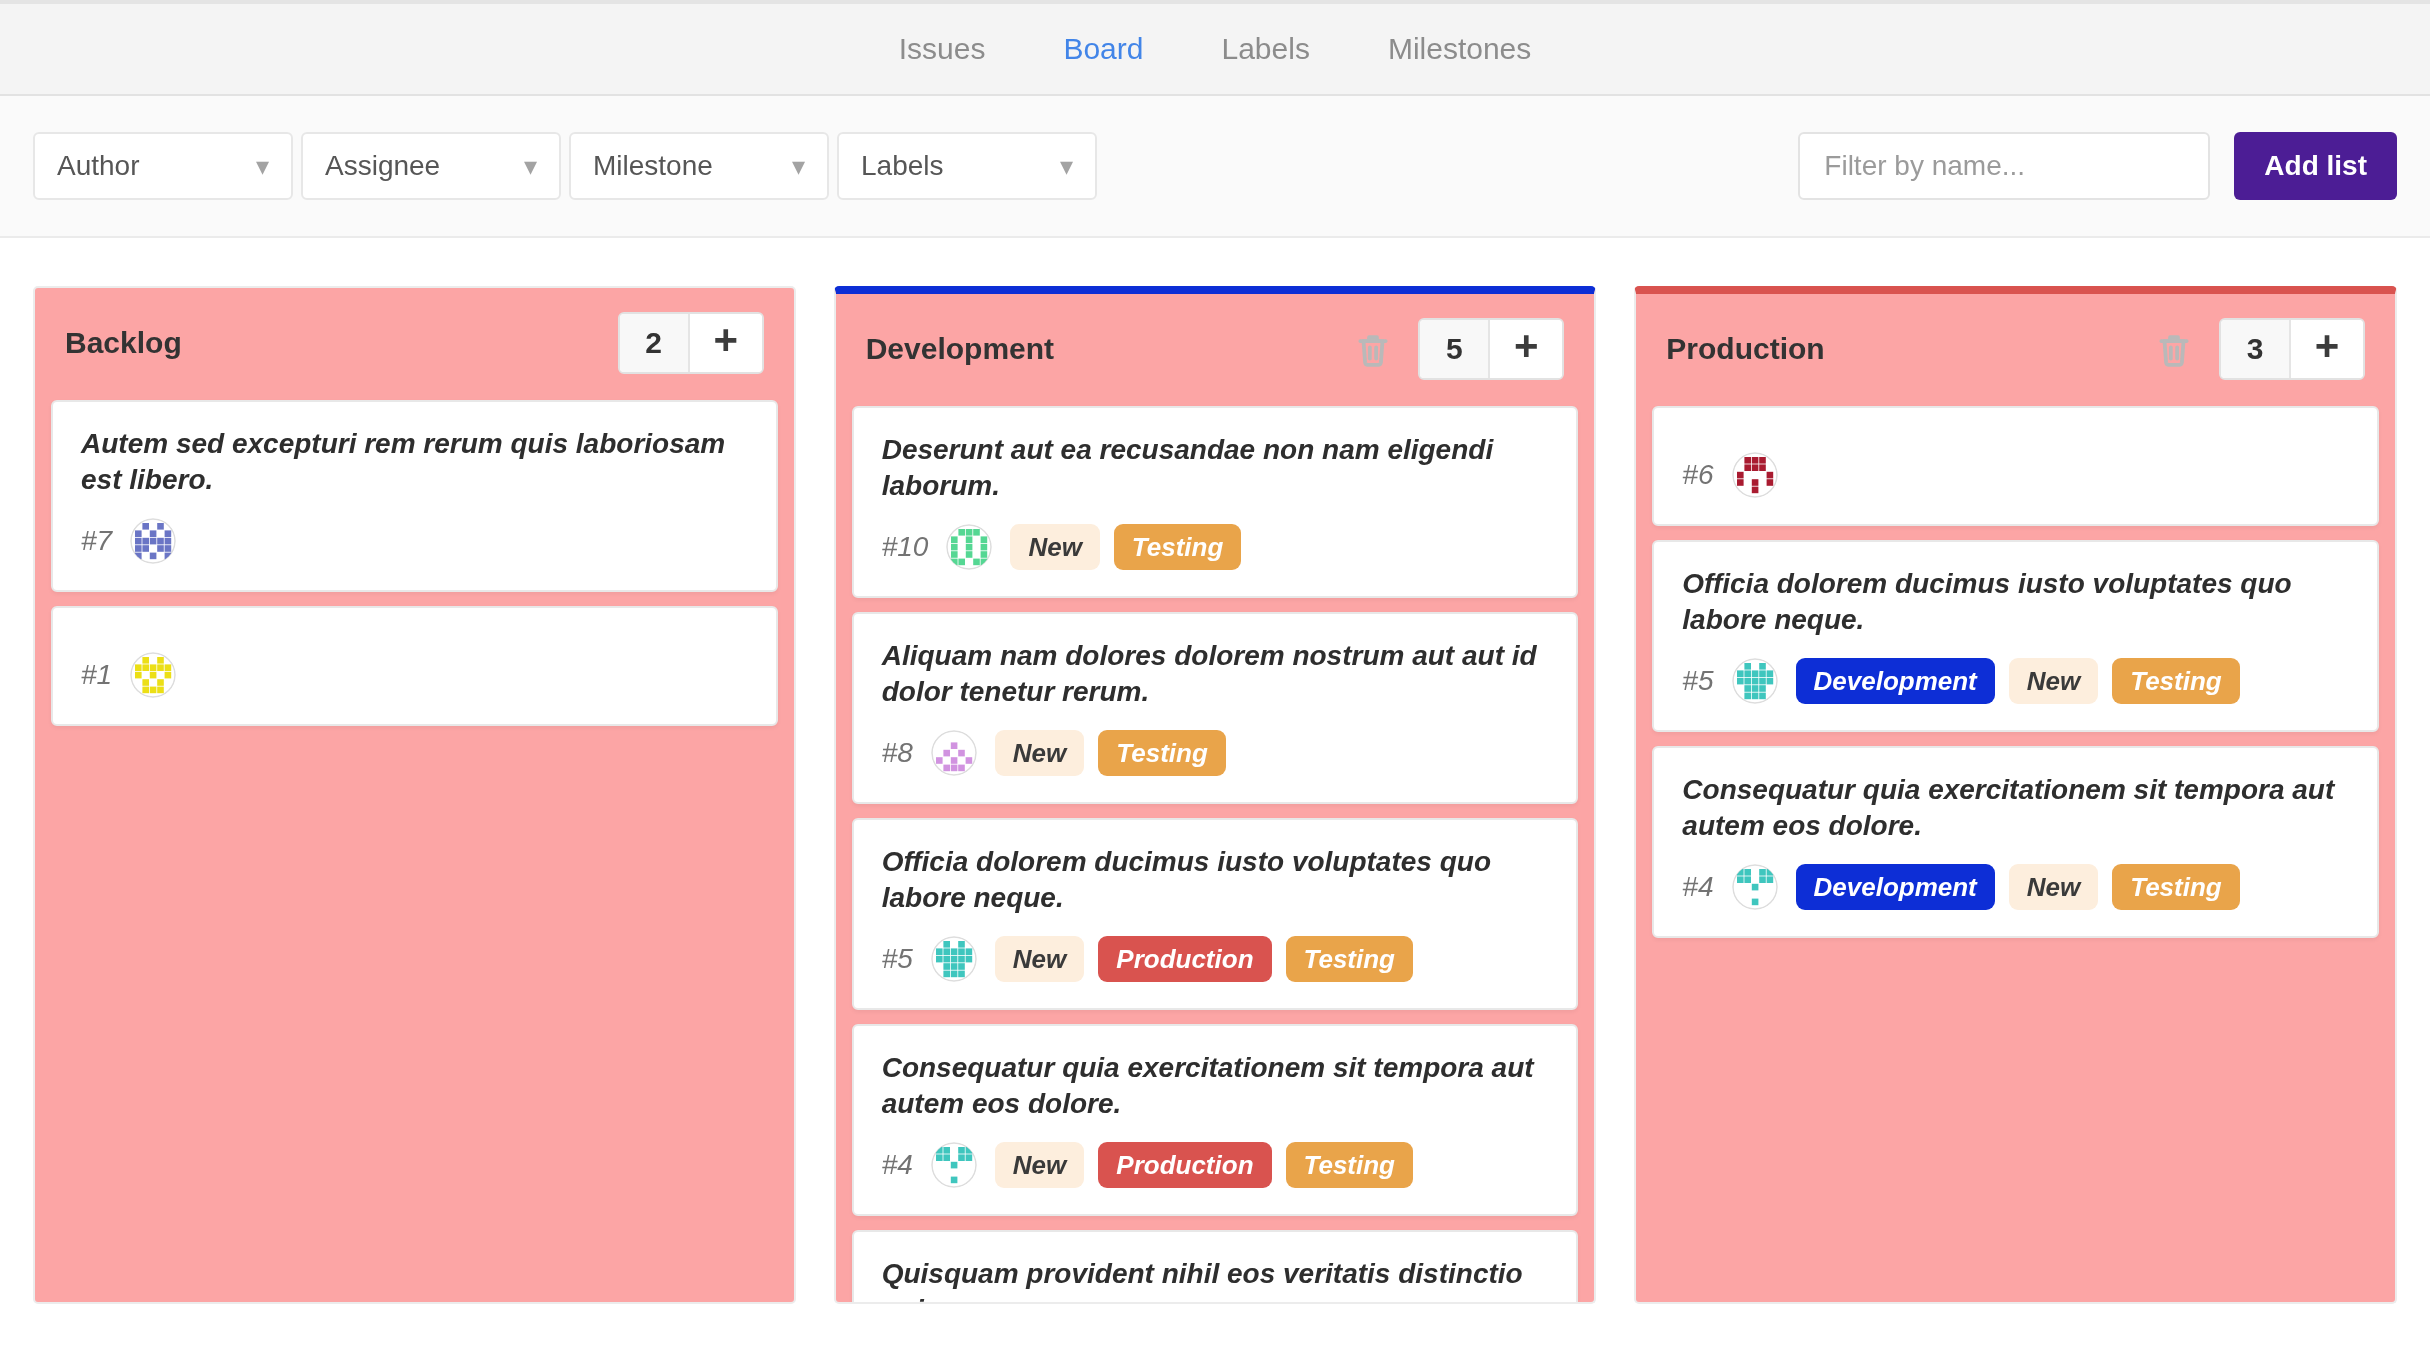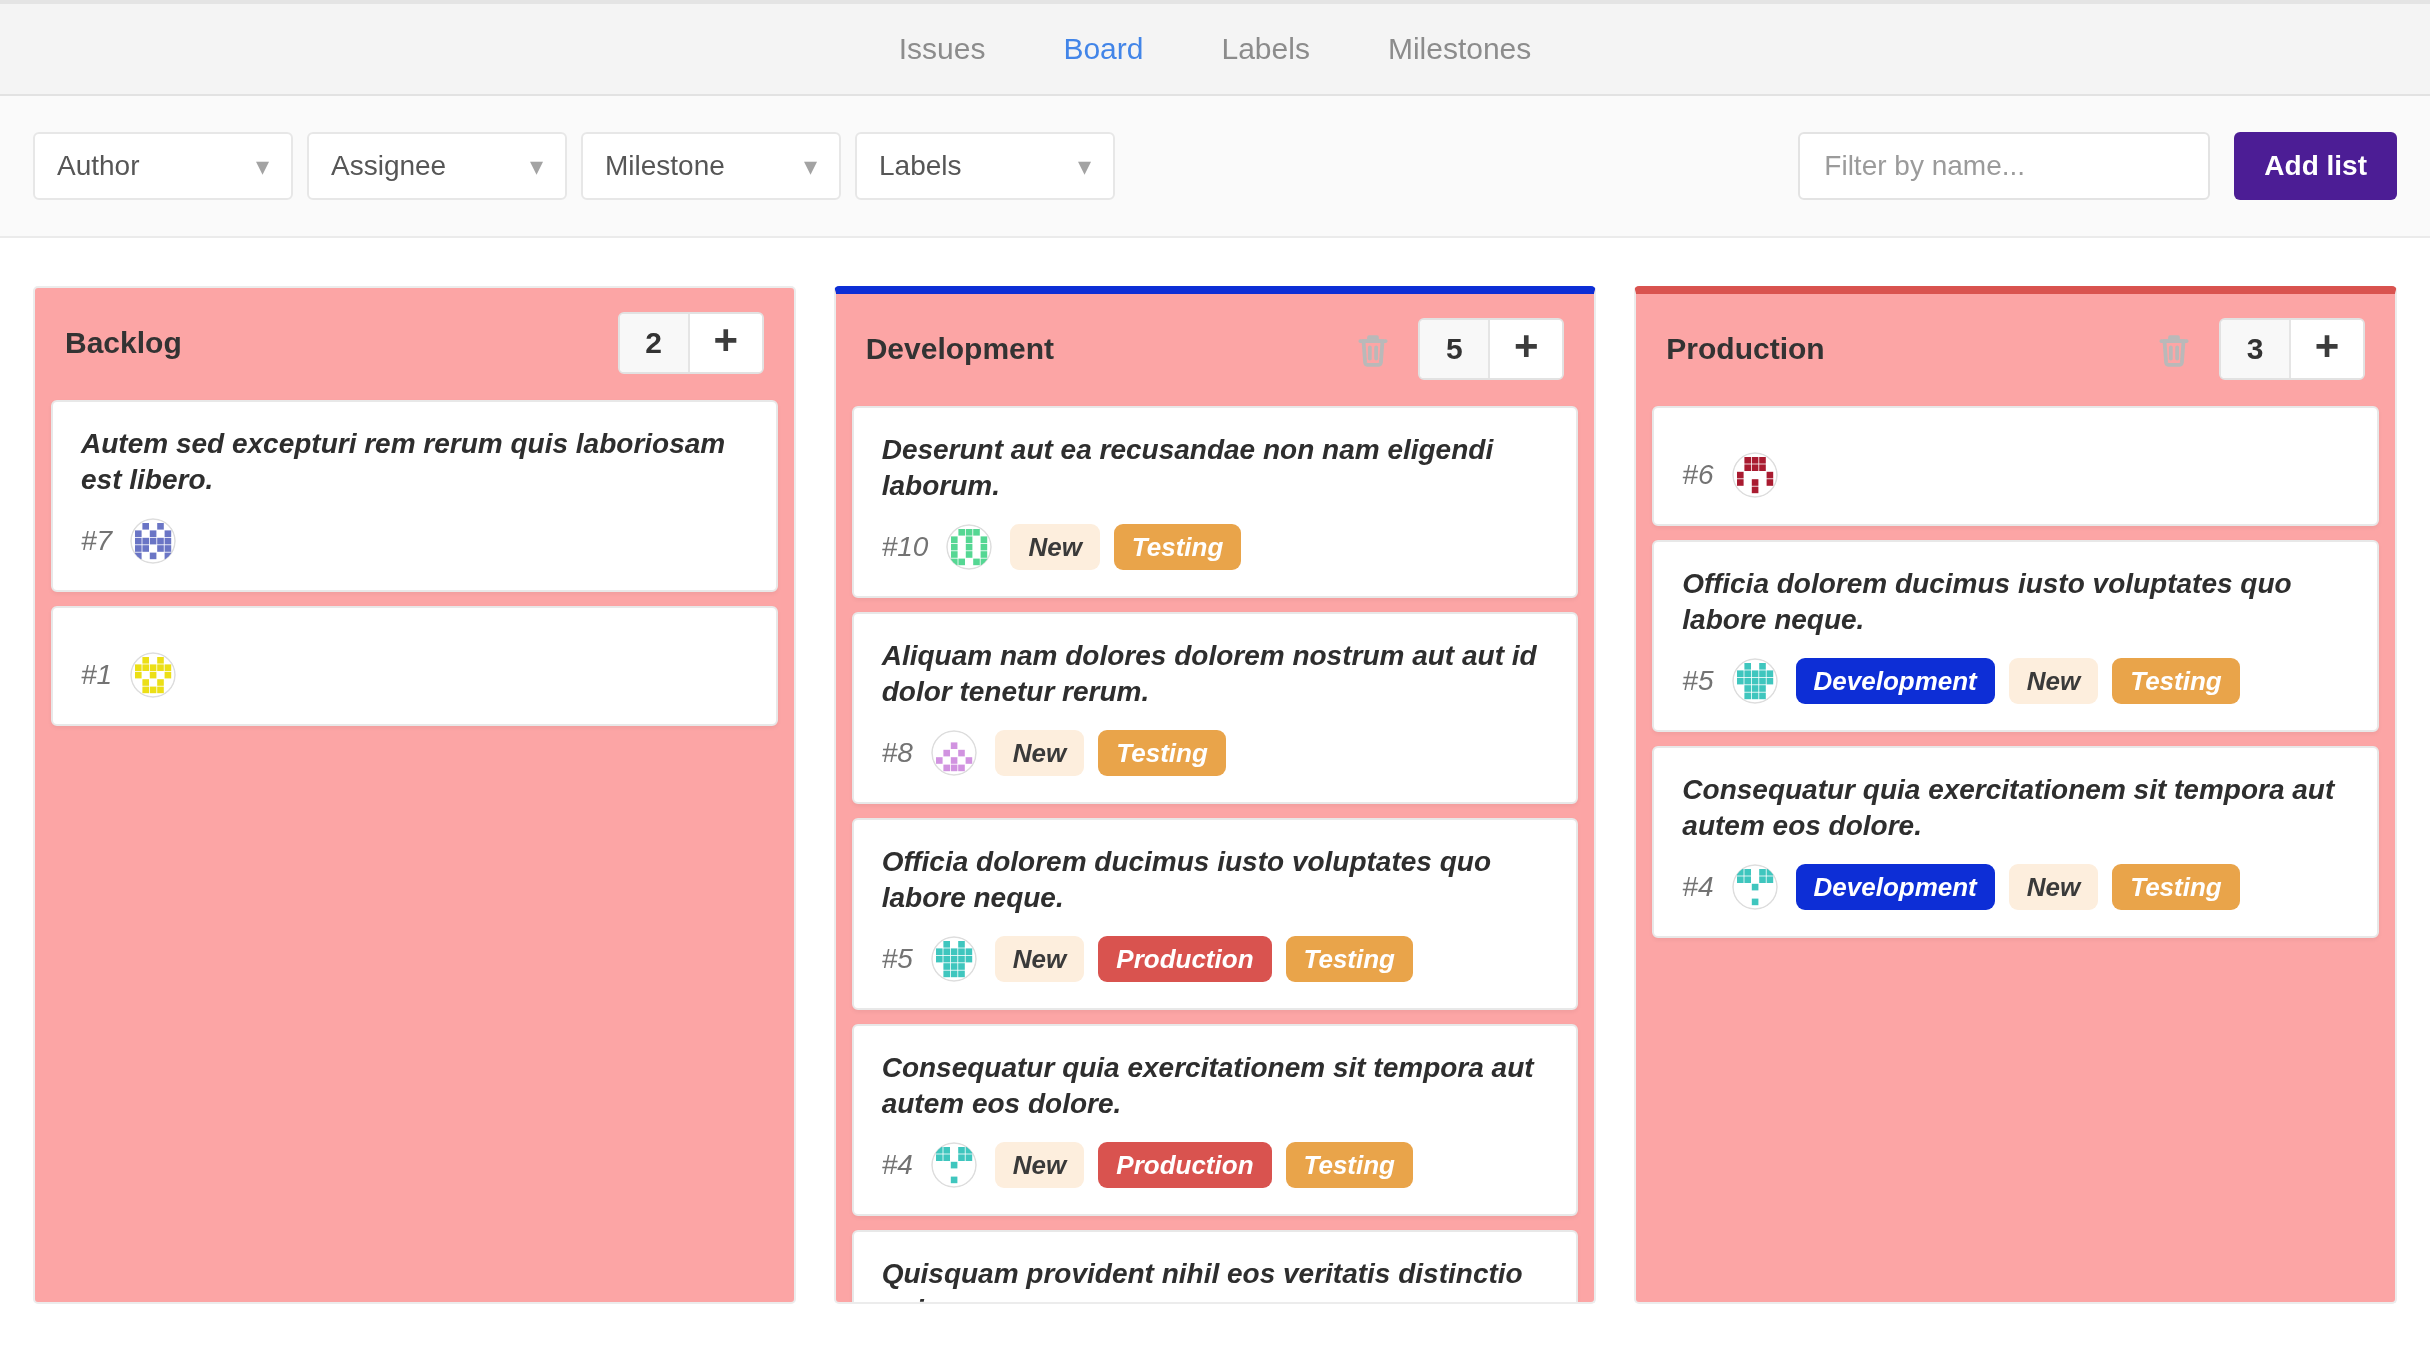--- a/index.html
+++ b/index.html
@@ -11,21 +11,21 @@
     border-bottom: 2px solid #e2e2e2; display: flex; align-items: center; justify-content: center; }
   .nav-items { display: flex; gap: 78px; }
   .nav-item { font-size: 30px; color: #8c8c8c; cursor: pointer; text-decoration: none; }
   .nav-item.active { color: #4285e8; }
 
   
   .filterbar { height: 142px; background: #fafafa; border-bottom: 2px solid #ebebeb;
     display: flex; align-items: center; padding: 0 33px; }
   .dropdown { width: 260px; height: 68px; background: #fff; border: 2px solid #e7e7e7;
     border-radius: 6px; display: flex; align-items: center; justify-content: space-between;
-    padding: 0 22px; margin-right: 14px; cursor: pointer; }
+    padding: 0 22px; margin-right: 8px; cursor: pointer; }
   .dropdown-label { font-size: 28px; color: #565656; }
   .caret { font-size: 26px; color: #a3a3a3; line-height: 1; }
   .filter-input { margin-left: auto; width: 412px; height: 68px; border: 2px solid #e3e3e3;
     border-radius: 6px; font-size: 28px; color: #333; padding: 0 24px; outline: none;
     font-family: "Liberation Sans", sans-serif; background: #fff; }
   .filter-input::placeholder { color: #9b9b9b; }
   .add-list-btn { margin-left: 24px; height: 68px; padding: 0 30px; border: none;
     border-radius: 6px; background: #4c1d95; color: #fff; font-size: 28px; font-weight: 600;
     cursor: pointer; font-family: "Liberation Sans", sans-serif; }
 

